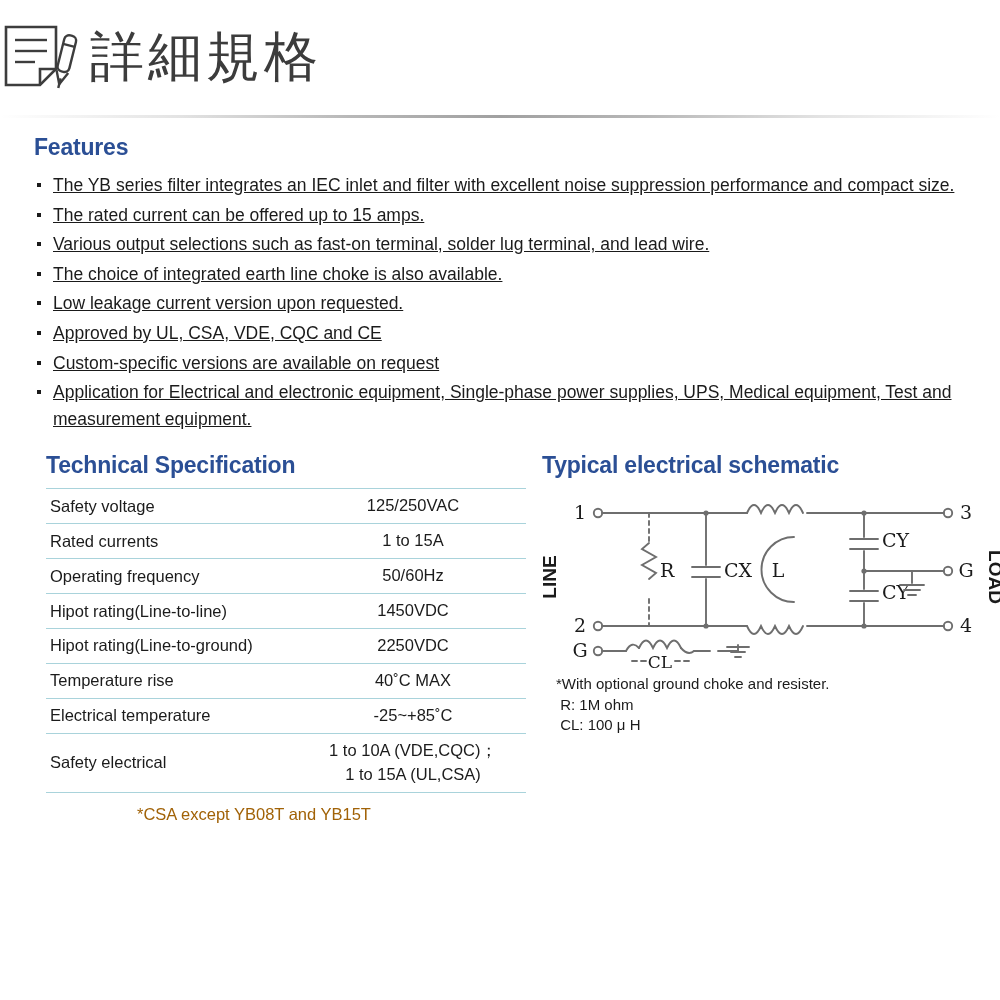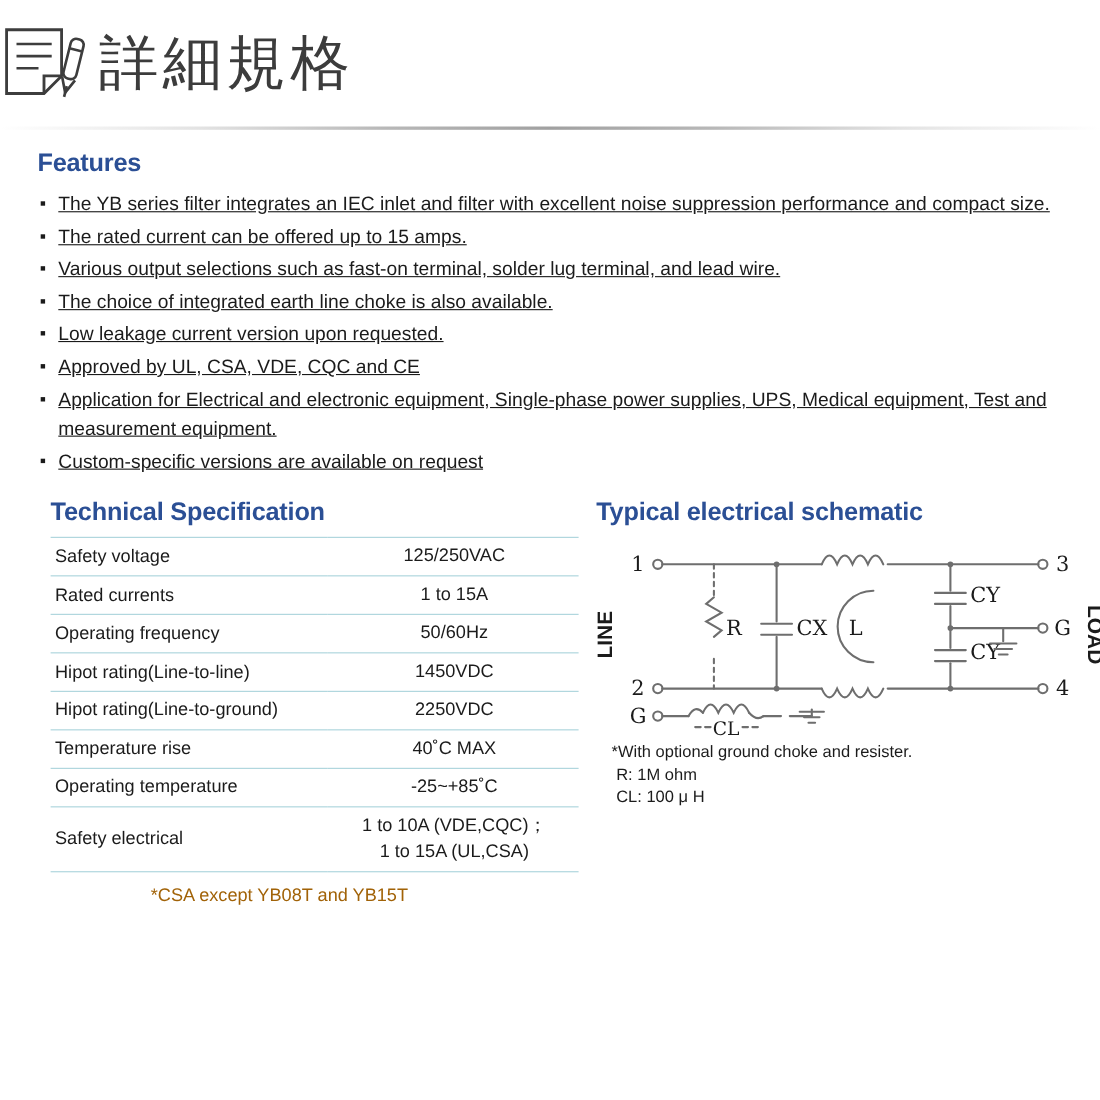--- a/index.html
+++ b/index.html
@@ -178,25 +178,25 @@
     <li>
       <span class="bullet"></span>
       <span>Low leakage current version upon requested.</span>
     </li>
     <li>
       <span class="bullet"></span>
       <span>Approved by UL, CSA, VDE, CQC and CE</span>
     </li>
     <li>
       <span class="bullet"></span>
+      <span>Custom-specific versions are available on request</span>
+    </li>
+    <li>
+      <span class="bullet"></span>
       <span>Application for Electrical and electronic equipment, Single-phase power supplies, UPS, Medical equipment, Test and measurement equipment.</span>
-    </li>
-    <li>
-      <span class="bullet"></span>
-      <span>Custom-specific versions are available on request</span>
     </li>
   </ul>
 </div>
 
 <div id="lower">
 
   <div id="col-left">
     <div id="spec-heading" class="section-heading">Technical Specification</div>
     <table id="spec-table">
       <tbody>
@@ -218,21 +218,21 @@
         </tr>
         <tr>
           <td class="label">Hipot rating(Line-to-ground)</td>
           <td class="value">2250VDC</td>
         </tr>
         <tr>
           <td class="label">Temperature rise</td>
           <td class="value">40˚C MAX</td>
         </tr>
         <tr>
-          <td class="label">Operating temperature</td>
+          <td class="label">Electrical temperature</td>
           <td class="value">-25~+85˚C</td>
         </tr>
         <tr>
           <td class="label">Safety electrical</td>
           <td class="value">1 to 10A (VDE,CQC)；
 1 to 15A (UL,CSA)</td>
         </tr>
       </tbody>
     </table>
     <div id="spec-footnote">*CSA except YB08T and YB15T</div>

